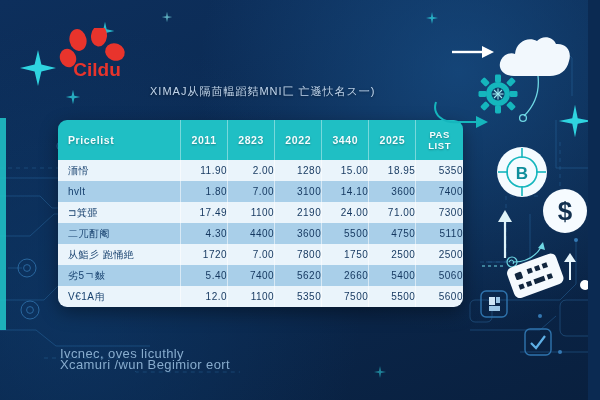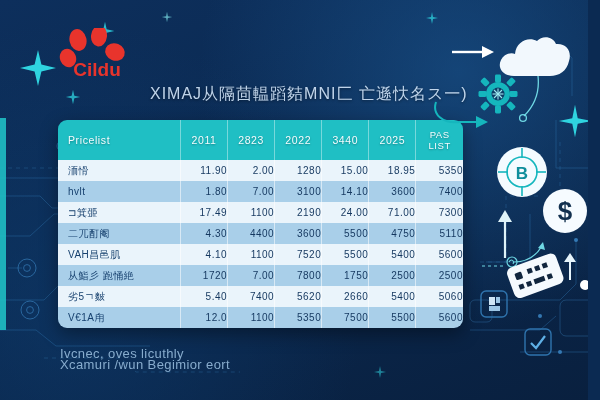--- a/index.html
+++ b/index.html
@@ -24,35 +24,35 @@
   .header{position:absolute;left:0;top:0;width:600px;height:118px;}
   .logo{position:absolute;left:58px;top:28px;width:78px;height:52px;}
   .title{
     position:absolute;left:140px;top:28px;width:320px;height:44px;
     color:#f2f7ff;font-size:31px;font-weight:bold;letter-spacing:2px;
     line-height:44px;white-space:nowrap;
     text-shadow:0 2px 5px rgba(0,0,0,.55);
   }
   .subtitle{
     position:absolute;left:150px;top:84px;width:300px;
-    color:#cfe2f6;font-size:16px;letter-spacing:1px;
+    color:#cfe2f6;font-size:11px;letter-spacing:1px;
     white-space:nowrap;opacity:.92;
     text-shadow:0 1px 3px rgba(0,0,0,.5);
   }
 
   
   .table-wrap{
     position:absolute;left:58px;top:120px;width:405px;
     border-radius:9px;overflow:hidden;
     box-shadow:0 6px 18px rgba(0,0,0,.38);
   }
   table{border-collapse:collapse;width:100%;table-layout:fixed;}
   thead th{
     background:#1fbfc4;color:#f4fdff;
-    font-size:10.5px;font-weight:normal;letter-spacing:.6px;
+    font-size:10.5px;font-weight:bold;letter-spacing:.6px;
     padding:7px 0;height:26px;vertical-align:middle;
     border-right:1px solid rgba(255,255,255,.40);
     text-shadow:0 1px 2px rgba(0,0,0,.30);
     margin-top:31px;
   }
   thead th:last-child{border-right:none;}
   thead th.lbl{text-align:left;padding-left:10px;width:112px;}
   thead th.num{text-align:center;}
   thead th.two-line{line-height:11px;font-size:9.5px;}
   tbody td{
@@ -208,29 +208,20 @@
           <tr>
             <td class="lbl">二兀酊阉</td>
             <td class="num">4.30</td>
             <td class="num">4400</td>
             <td class="num">3600</td>
             <td class="num">5500</td>
             <td class="num">4750</td>
             <td class="num">5110</td>
           </tr>
           <tr>
-            <td class="lbl">VAH昌邑肌</td>
-            <td class="num">4.10</td>
-            <td class="num">1100</td>
-            <td class="num">7520</td>
-            <td class="num">5500</td>
-            <td class="num">5400</td>
-            <td class="num">5600</td>
-          </tr>
-          <tr>
             <td class="lbl">从鮨彡 跑悀絶</td>
             <td class="num">1720</td>
             <td class="num">7.00</td>
             <td class="num">7800</td>
             <td class="num">1750</td>
             <td class="num">2500</td>
             <td class="num">2500</td>
           </tr>
           <tr>
             <td class="lbl">劣5ㄱ麬</td>

